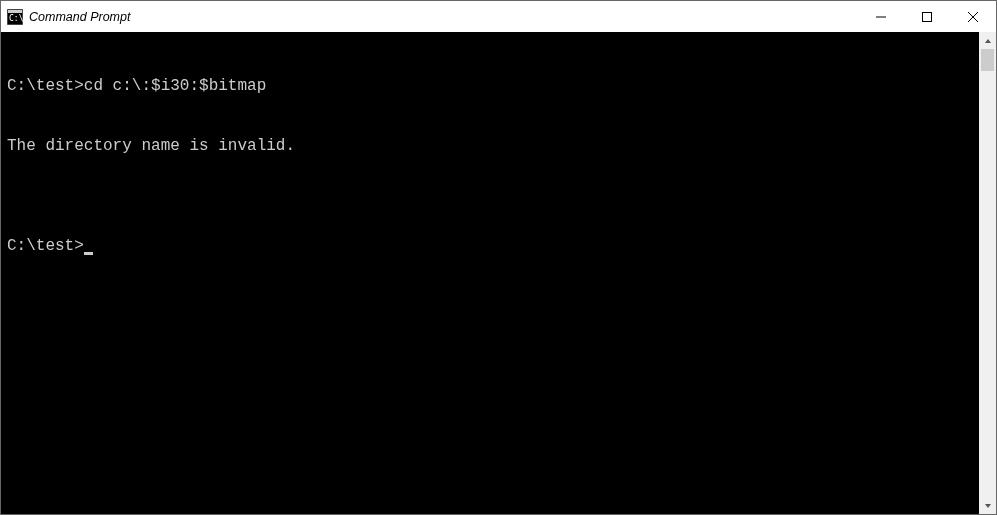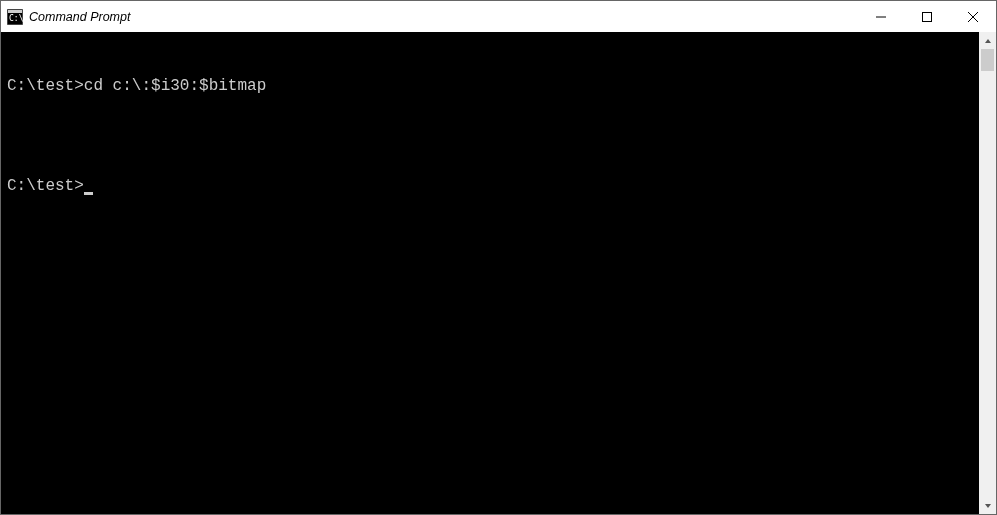--- a/index.html
+++ b/index.html
@@ -154,20 +154,21 @@
           <line x1="0" y1="0" x2="10" y2="10" stroke="#000" stroke-width="1"></line>
           <line x1="10" y1="0" x2="0" y2="10" stroke="#000" stroke-width="1"></line>
         </svg>
       </div>
     </div>
   </div>
 
   <div class="content-area">
     <div class="terminal">
       <span class="line"><span>C:\test&gt;</span><span>cd c:\:$i30:$bitmap</span></span>
+      <span class="line"><span>The directory name is invalid.</span></span>
       <span class="line"></span>
       <span class="line"><span>C:\test&gt;</span><span class="cursor"></span></span>
     </div>
 
     <div class="scrollbar">
       <div class="sb-btn">
         <svg viewBox="0 0 8 8">
             <polygon points="4,2 7,6 1,6"></polygon>
           </svg>
       </div>

